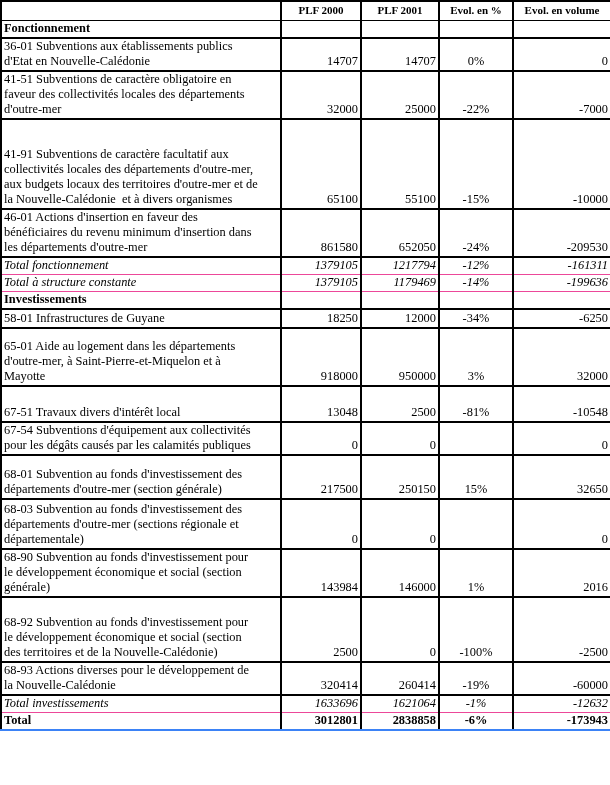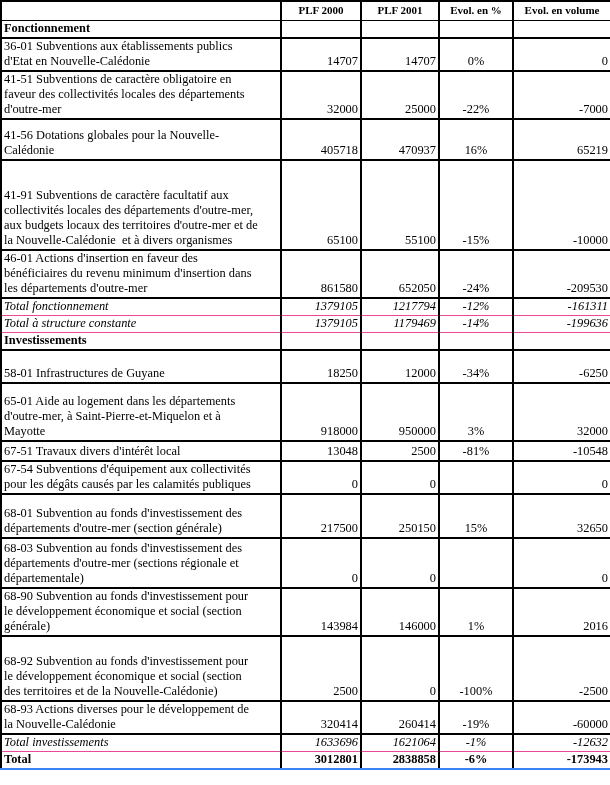--- a/index.html
+++ b/index.html
@@ -106,28 +106,20 @@
         </tr>
         <tr class="row-item" style="height: 45px;">
           <td class="c-label">41-51 Subventions de caractère obligatoire en
 faveur des collectivités locales des départements
 d'outre-mer</td>
           <td class="c-num">32000</td>
           <td class="c-num">25000</td>
           <td class="c-pct">-22%</td>
           <td class="c-num">-7000</td>
         </tr>
-        <tr class="row-item" style="height: 41px;">
-          <td class="c-label">41-56 Dotations globales pour la Nouvelle-
-Calédonie</td>
-          <td class="c-num">405718</td>
-          <td class="c-num">470937</td>
-          <td class="c-pct">16%</td>
-          <td class="c-num">65219</td>
-        </tr>
         <tr class="row-item" style="height: 90px;">
           <td class="c-label">41-91 Subventions de caractère facultatif aux
 collectivités locales des départements d'outre-mer,
 aux budgets locaux des territoires d'outre-mer et de
 la Nouvelle-Calédonie  et à divers organismes</td>
           <td class="c-num">65100</td>
           <td class="c-num">55100</td>
           <td class="c-pct">-15%</td>
           <td class="c-num">-10000</td>
         </tr>
@@ -154,37 +146,37 @@
           <td class="c-pct">-14%</td>
           <td class="c-num">-199636</td>
         </tr>
         <tr class="row-section" style="height: 16px;">
           <td class="c-label">Investissements</td>
           <td class="c-num"></td>
           <td class="c-num"></td>
           <td class="c-pct"></td>
           <td class="c-num"></td>
         </tr>
-        <tr class="row-item" style="height: 33px;">
+        <tr class="row-item" style="height: 19px;">
           <td class="c-label">58-01 Infrastructures de Guyane</td>
           <td class="c-num">18250</td>
           <td class="c-num">12000</td>
           <td class="c-pct">-34%</td>
           <td class="c-num">-6250</td>
         </tr>
         <tr class="row-item" style="height: 58px;">
           <td class="c-label">65-01 Aide au logement dans les départements
 d'outre-mer, à Saint-Pierre-et-Miquelon et à
 Mayotte</td>
           <td class="c-num">918000</td>
           <td class="c-num">950000</td>
           <td class="c-pct">3%</td>
           <td class="c-num">32000</td>
         </tr>
-        <tr class="row-item" style="height: 20px;">
+        <tr class="row-item" style="height: 36px;">
           <td class="c-label">67-51 Travaux divers d'intérêt local</td>
           <td class="c-num">13048</td>
           <td class="c-num">2500</td>
           <td class="c-pct">-81%</td>
           <td class="c-num">-10548</td>
         </tr>
         <tr class="row-item" style="height: 31px;">
           <td class="c-label">67-54 Subventions d'équipement aux collectivités
 pour les dégâts causés par les calamités publiques</td>
           <td class="c-num">0</td>

